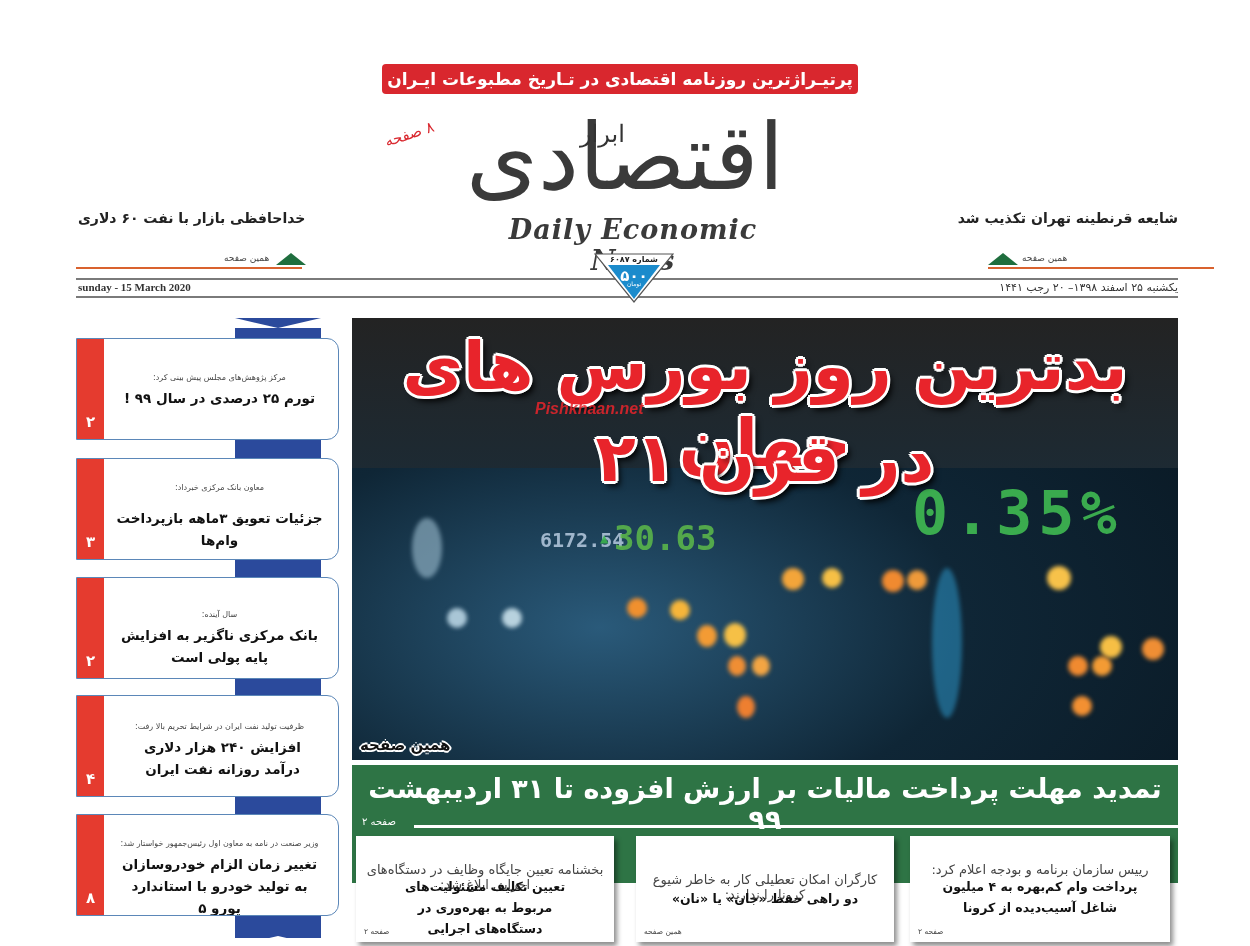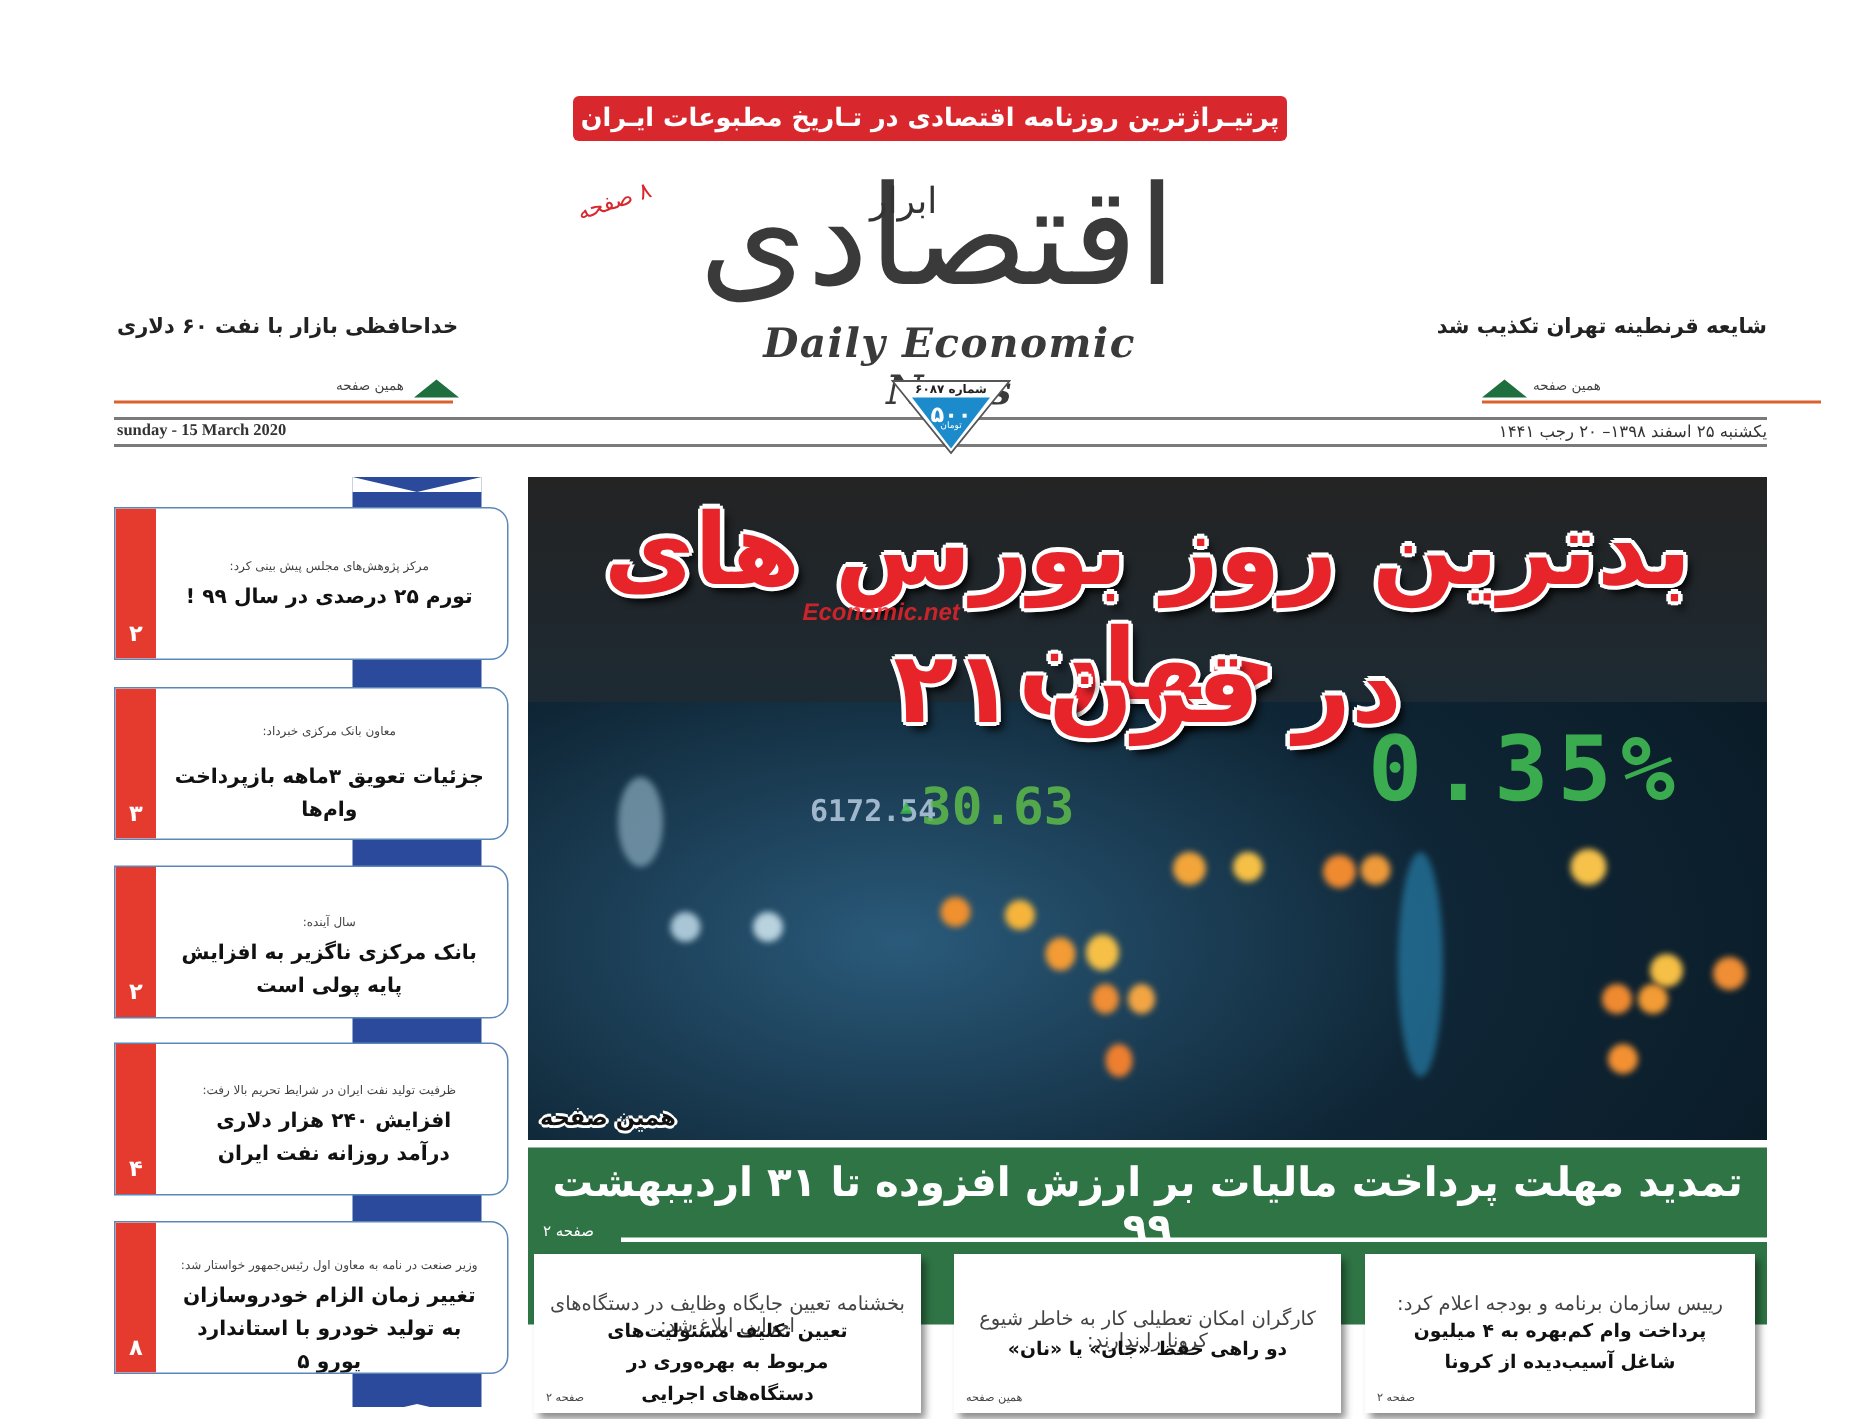--- a/index.html
+++ b/index.html
@@ -195,21 +195,21 @@
   <div class="bokeh" style="left:60px;top:200px;width:30px;height:60px;background:#9fc0d2;opacity:0.6;"></div>
   <div class="bokeh" style="left:580px;top:250px;width:30px;height:150px;background:#2f9fd4;opacity:0.5;"></div>
 
   <div class="ticker" style="left:188px;top:210px;font-size:20px;color:#b7cbe0;">6172.54</div>
   <div class="ticker" style="left:248px;top:212px;font-size:14px;color:#3db84f;">▲</div>
   <div class="ticker" style="left:262px;top:200px;font-size:34px;color:#5dbb4a;">30.63</div>
   <div class="ticker" style="left:560px;top:160px;font-size:60px;color:#43c454;letter-spacing:6px;">0.35%</div>
 
   <div class="h1" style="top:10px;">بدترین روز بورس های جهان</div>
   <div class="h1" style="top:102px;">در قرن ۲۱</div>
-  <div class="watermark">Economic.net</div>
+  <div class="watermark">Pishkhaan.net</div>
   <div class="same-page">همین صفحه</div>
 </div>
 
 <div class="green-banner">
   <div class="green-title">تمدید مهلت پرداخت مالیات بر ارزش افزوده تا ۳۱ اردیبهشت ۹۹</div>
   <div class="green-rule"></div>
   <div class="green-ref">صفحه ۲</div>
 </div>
 
 <div class="sub-card" style="left:356px;width:258px;">

